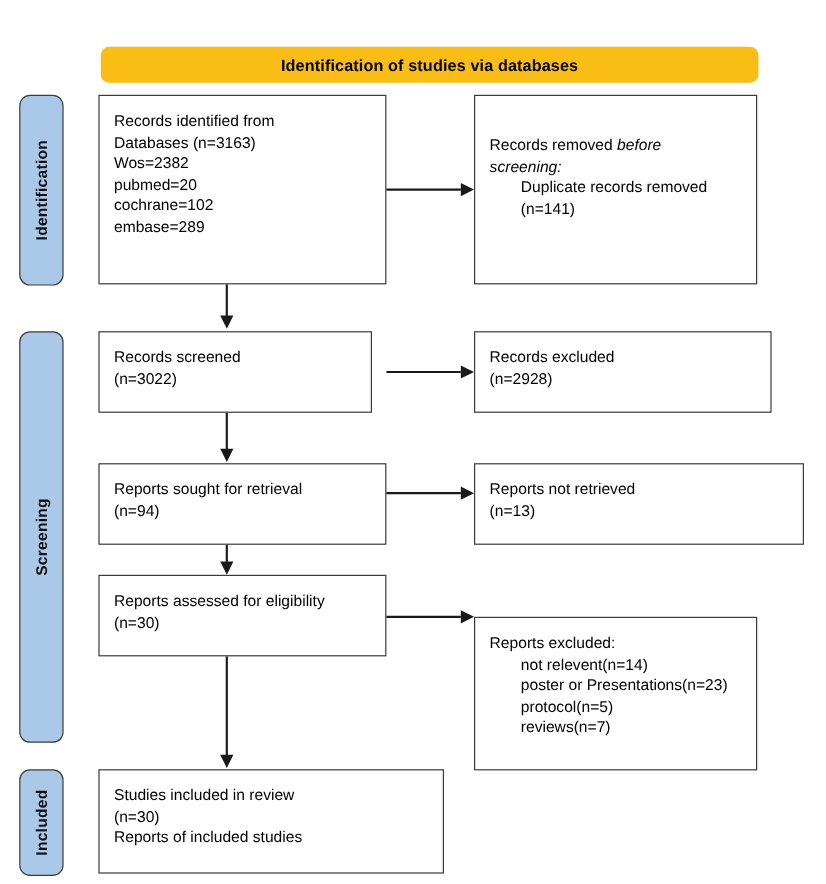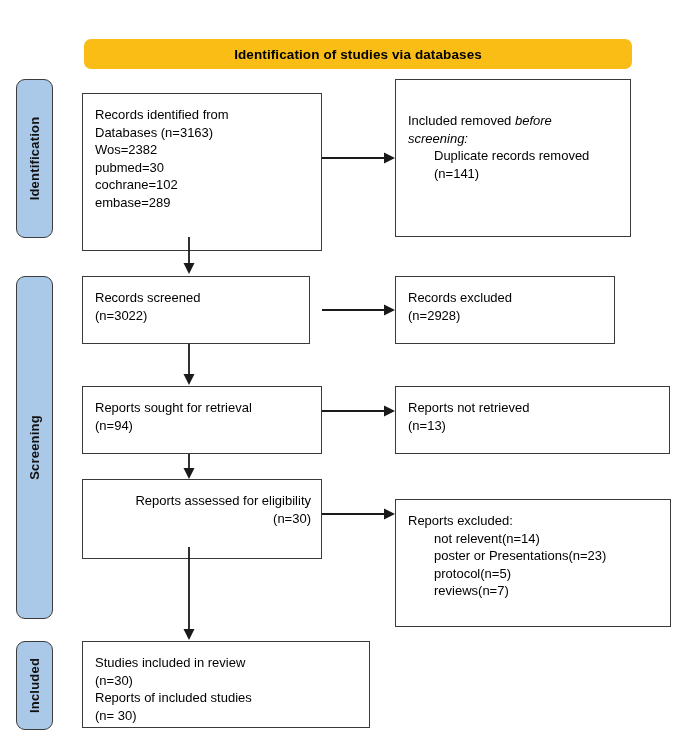--- a/index.html
+++ b/index.html
@@ -98,31 +98,31 @@
   </div>
 
   <div class="side-label" style="left:16px; top:276px; width:35px; height:341px;">
     <span>Screening</span>
   </div>
 
   <div class="side-label" style="left:16px; top:641px; width:35px; height:87px;">
     <span>Included</span>
   </div>
 
-  <div class="box" style="left:82px; top:93px; width:240px; height:158px;">
+  <div class="box" style="left:82px; top:79px; width:240px; height:158px;">
     <div class="line">Records identified from</div>
     <div class="line">Databases (n=3163)</div>
     <div class="line">Wos=2382</div>
-    <div class="line">pubmed=30</div>
+    <div class="line">pubmed=20</div>
     <div class="line">cochrane=102</div>
     <div class="line">embase=289</div>
   </div>
 
   <div class="box" style="left:395px; top:79px; width:236px; height:158px; padding-top:32px;">
-    <div class="line"><span>Included removed </span><span class="ital">before</span></div>
+    <div class="line"><span>Records removed </span><span class="ital">before</span></div>
     <div class="line ital">screening:</div>
     <div class="line indent">Duplicate records removed</div>
     <div class="line indent">(n=141)</div>
   </div>
 
   <div class="conn" style="left:322px; top:149px;">
     <svg width="76" height="18" viewBox="0 0 76 18">
       <line x1="0" y1="9" x2="62" y2="9" stroke="#1a1a1a" stroke-width="1.8"></line>
       <polygon points="62,3.5 73,9 62,14.5" fill="#1a1a1a"></polygon>
     </svg>
@@ -133,21 +133,21 @@
       <line x1="9" y1="0" x2="9" y2="27" stroke="#1a1a1a" stroke-width="1.8"></line>
       <polygon points="3.5,26 14.5,26 9,37" fill="#1a1a1a"></polygon>
     </svg>
   </div>
 
   <div class="box" style="left:82px; top:276px; width:228px; height:68px;">
     <div class="line">Records screened</div>
     <div class="line">(n=3022)</div>
   </div>
 
-  <div class="box" style="left:395px; top:276px; width:220px; height:68px;">
+  <div class="box" style="left:395px; top:276px; width:248px; height:68px;">
     <div class="line">Records excluded</div>
     <div class="line">(n=2928)</div>
   </div>
 
   <div class="conn" style="left:322px; top:301px;">
     <svg width="76" height="18" viewBox="0 0 76 18">
       <line x1="0" y1="9" x2="62" y2="9" stroke="#1a1a1a" stroke-width="1.8"></line>
       <polygon points="62,3.5 73,9 62,14.5" fill="#1a1a1a"></polygon>
     </svg>
   </div>
@@ -176,26 +176,26 @@
     </svg>
   </div>
 
   <div class="conn" style="left:180px; top:454px;">
     <svg width="18" height="28" viewBox="0 0 18 28">
       <line x1="9" y1="0" x2="9" y2="15" stroke="#1a1a1a" stroke-width="1.8"></line>
       <polygon points="3.5,14 14.5,14 9,25" fill="#1a1a1a"></polygon>
     </svg>
   </div>
 
-  <div class="box" style="left:82px; top:479px; width:240px; height:80px;text-align:right;">
+  <div class="box" style="left:82px; top:479px; width:240px; height:68px;">
     <div class="line">Reports assessed for eligibility</div>
     <div class="line">(n=30)</div>
   </div>
 
-  <div class="box" style="left:395px; top:499px; width:276px; height:128px;">
+  <div class="box" style="left:395px; top:514px; width:236px; height:128px;">
     <div class="line">Reports excluded:</div>
     <div class="line indent">not relevent(n=14)</div>
     <div class="line indent">poster or Presentations(n=23)</div>
     <div class="line indent">protocol(n=5)</div>
     <div class="line indent">reviews(n=7)</div>
   </div>
 
   <div class="conn" style="left:322px; top:505px;">
     <svg width="76" height="18" viewBox="0 0 76 18">
       <line x1="0" y1="9" x2="62" y2="9" stroke="#1a1a1a" stroke-width="1.8"></line>
@@ -207,16 +207,15 @@
     <svg width="18" height="96" viewBox="0 0 18 96">
       <line x1="9" y1="0" x2="9" y2="83" stroke="#1a1a1a" stroke-width="1.8"></line>
       <polygon points="3.5,82 14.5,82 9,93" fill="#1a1a1a"></polygon>
     </svg>
   </div>
 
   <div class="box" style="left:82px; top:641px; width:288px; height:87px;">
     <div class="line">Studies included in review</div>
     <div class="line">(n=30)</div>
     <div class="line">Reports of included studies</div>
-    <div class="line">(n= 30)</div>
   </div>
 
 </div>
 
 </body></html>

